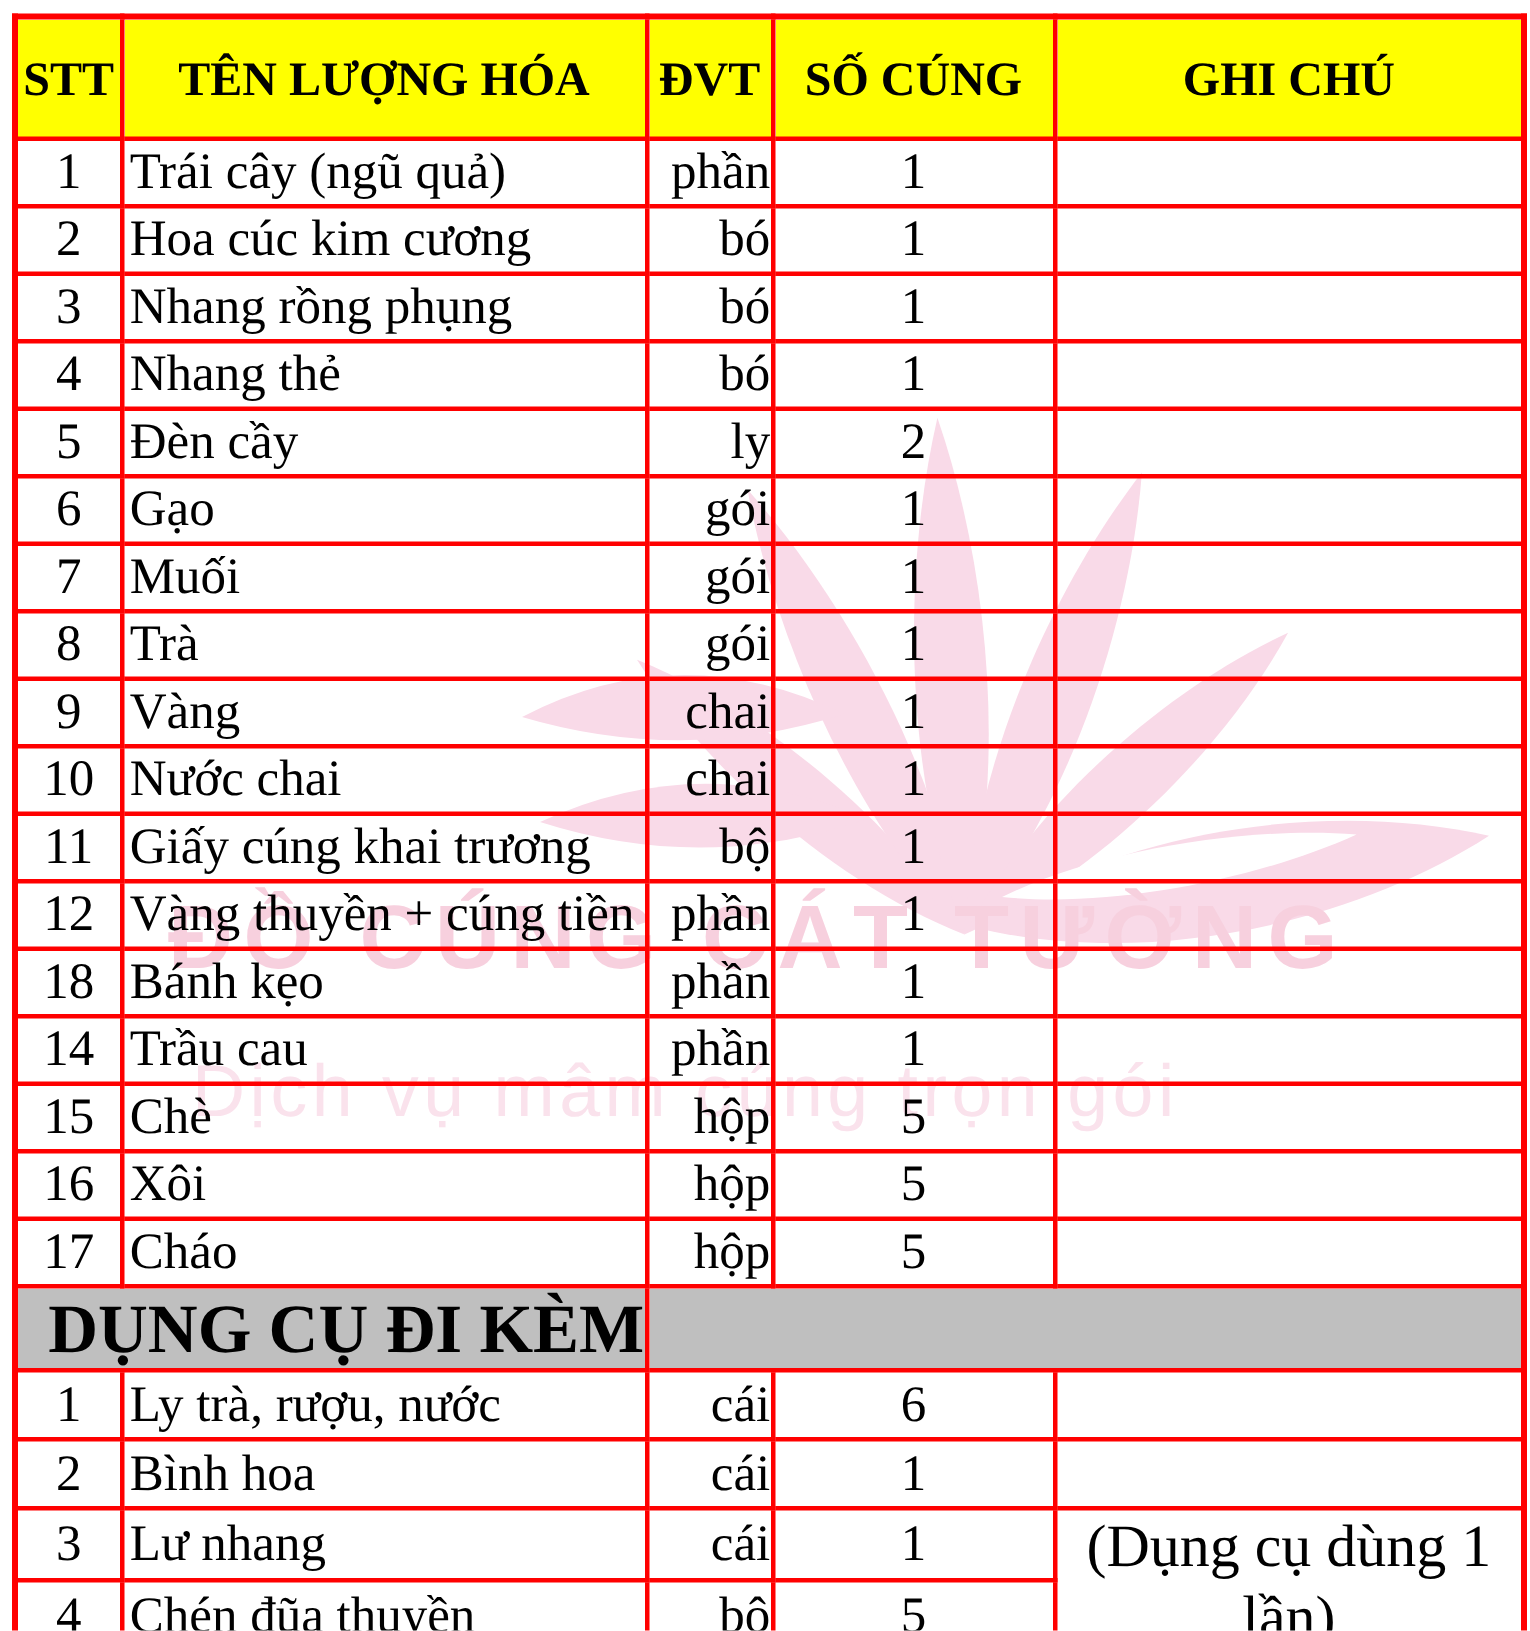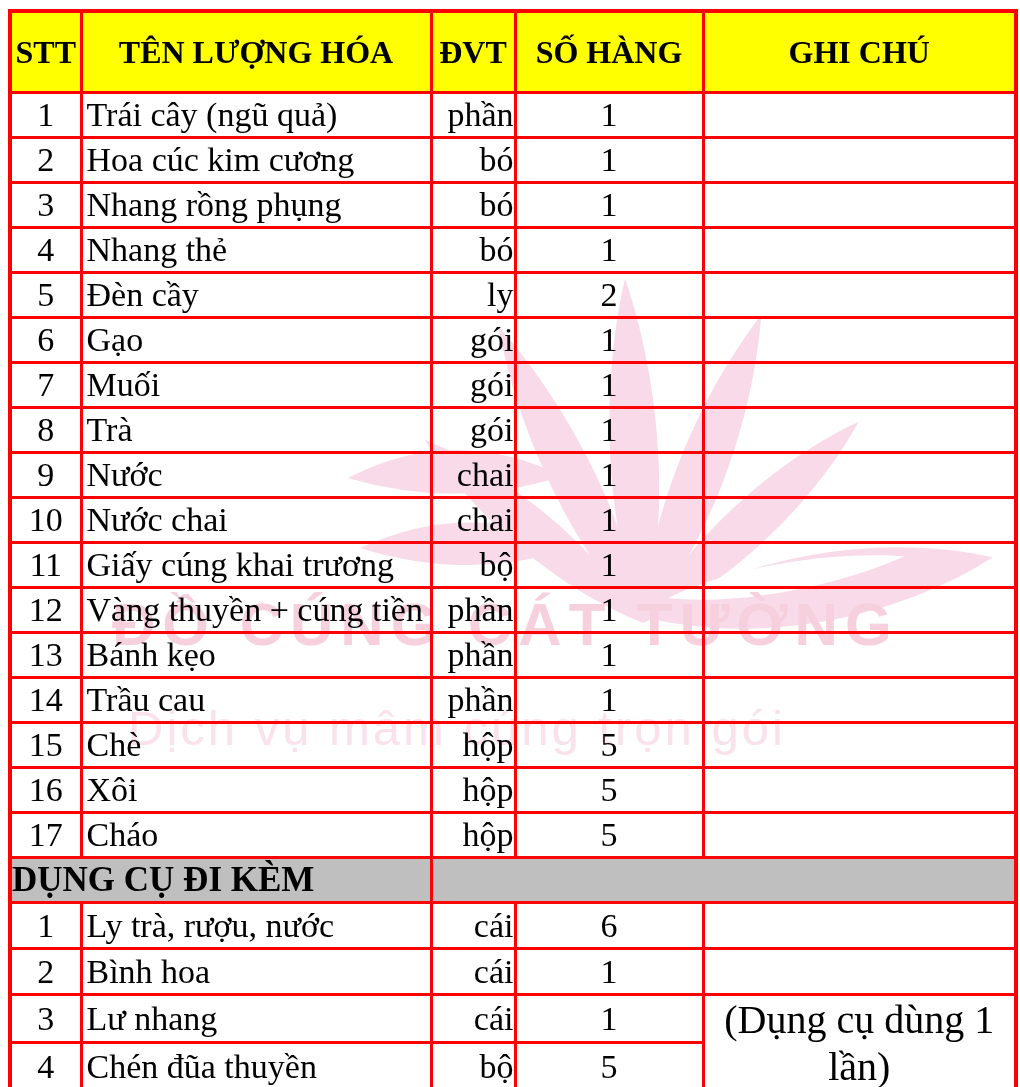--- a/index.html
+++ b/index.html
@@ -40,22 +40,22 @@
     text-align:center;
   }
   .list td{font-size:34px;height:42px;}
   .col-stt{width:71px;text-align:center;}
   .col-name{width:350px;text-align:left;}
   td.col-name{padding-left:4px;margin-top:14px;}
   .col-unit{width:84px;text-align:right;}
   .col-qty{width:188px;text-align:center;}
   .col-note{width:313px;text-align:center;}
   tr.section-row td{
-    background:#bfbfbf;height:42px;font-weight:bold;font-size:35px;
-    text-align:left;
+    background:#bfbfbf;height:42px;font-weight:bold;font-size:46px;
+    text-align:right;
   }
   tbody.tools td{height:43px;}
   td.note-merged{font-size:40px;text-align:center;}
 </style>
 </head>
 <body>
 
 <div class="watermark">
   <svg class="wm-flower" width="690" height="560" viewBox="0 0 690 560" aria-hidden="true">
     <g fill="#f9dae8">
@@ -84,21 +84,21 @@
       <col class="col-name">
       <col class="col-unit">
     <col class="col-qty">
       <col class="col-note">
   </colgroup>
   <thead>
     <tr>
       <th class="col-stt">STT</th>
       <th class="col-name">TÊN LƯỢNG HÓA</th>
       <th class="col-unit">ĐVT</th>
-      <th class="col-qty">SỐ HÀNG</th>
+      <th class="col-qty">SỐ CÚNG</th>
       <th class="col-note">GHI CHÚ</th>
     </tr>
   </thead>
   <tbody id="items-body">
       <tr>
     <td class="col-stt">1</td>
     <td class="col-name">Trái cây (ngũ quả)</td>
     <td class="col-unit">phần</td>
     <td class="col-qty">1</td>
   <td class="col-note"></td>
@@ -147,21 +147,21 @@
       </tr>
       <tr>
     <td class="col-stt">8</td>
     <td class="col-name">Trà</td>
     <td class="col-unit">gói</td>
     <td class="col-qty">1</td>
   <td class="col-note"></td>
       </tr>
       <tr>
     <td class="col-stt">9</td>
-    <td class="col-name">Nước</td>
+    <td class="col-name">Vàng</td>
     <td class="col-unit">chai</td>
     <td class="col-qty">1</td>
   <td class="col-note"></td>
       </tr>
       <tr>
     <td class="col-stt">10</td>
     <td class="col-name">Nước chai</td>
     <td class="col-unit">chai</td>
     <td class="col-qty">1</td>
   <td class="col-note"></td>
@@ -174,21 +174,21 @@
   <td class="col-note"></td>
       </tr>
       <tr>
     <td class="col-stt">12</td>
     <td class="col-name">Vàng thuyền + cúng tiền</td>
     <td class="col-unit">phần</td>
     <td class="col-qty">1</td>
   <td class="col-note"></td>
       </tr>
       <tr>
-    <td class="col-stt">13</td>
+    <td class="col-stt">18</td>
     <td class="col-name">Bánh kẹo</td>
     <td class="col-unit">phần</td>
     <td class="col-qty">1</td>
   <td class="col-note"></td>
       </tr>
       <tr>
     <td class="col-stt">14</td>
     <td class="col-name">Trầu cau</td>
     <td class="col-unit">phần</td>
     <td class="col-qty">1</td>

